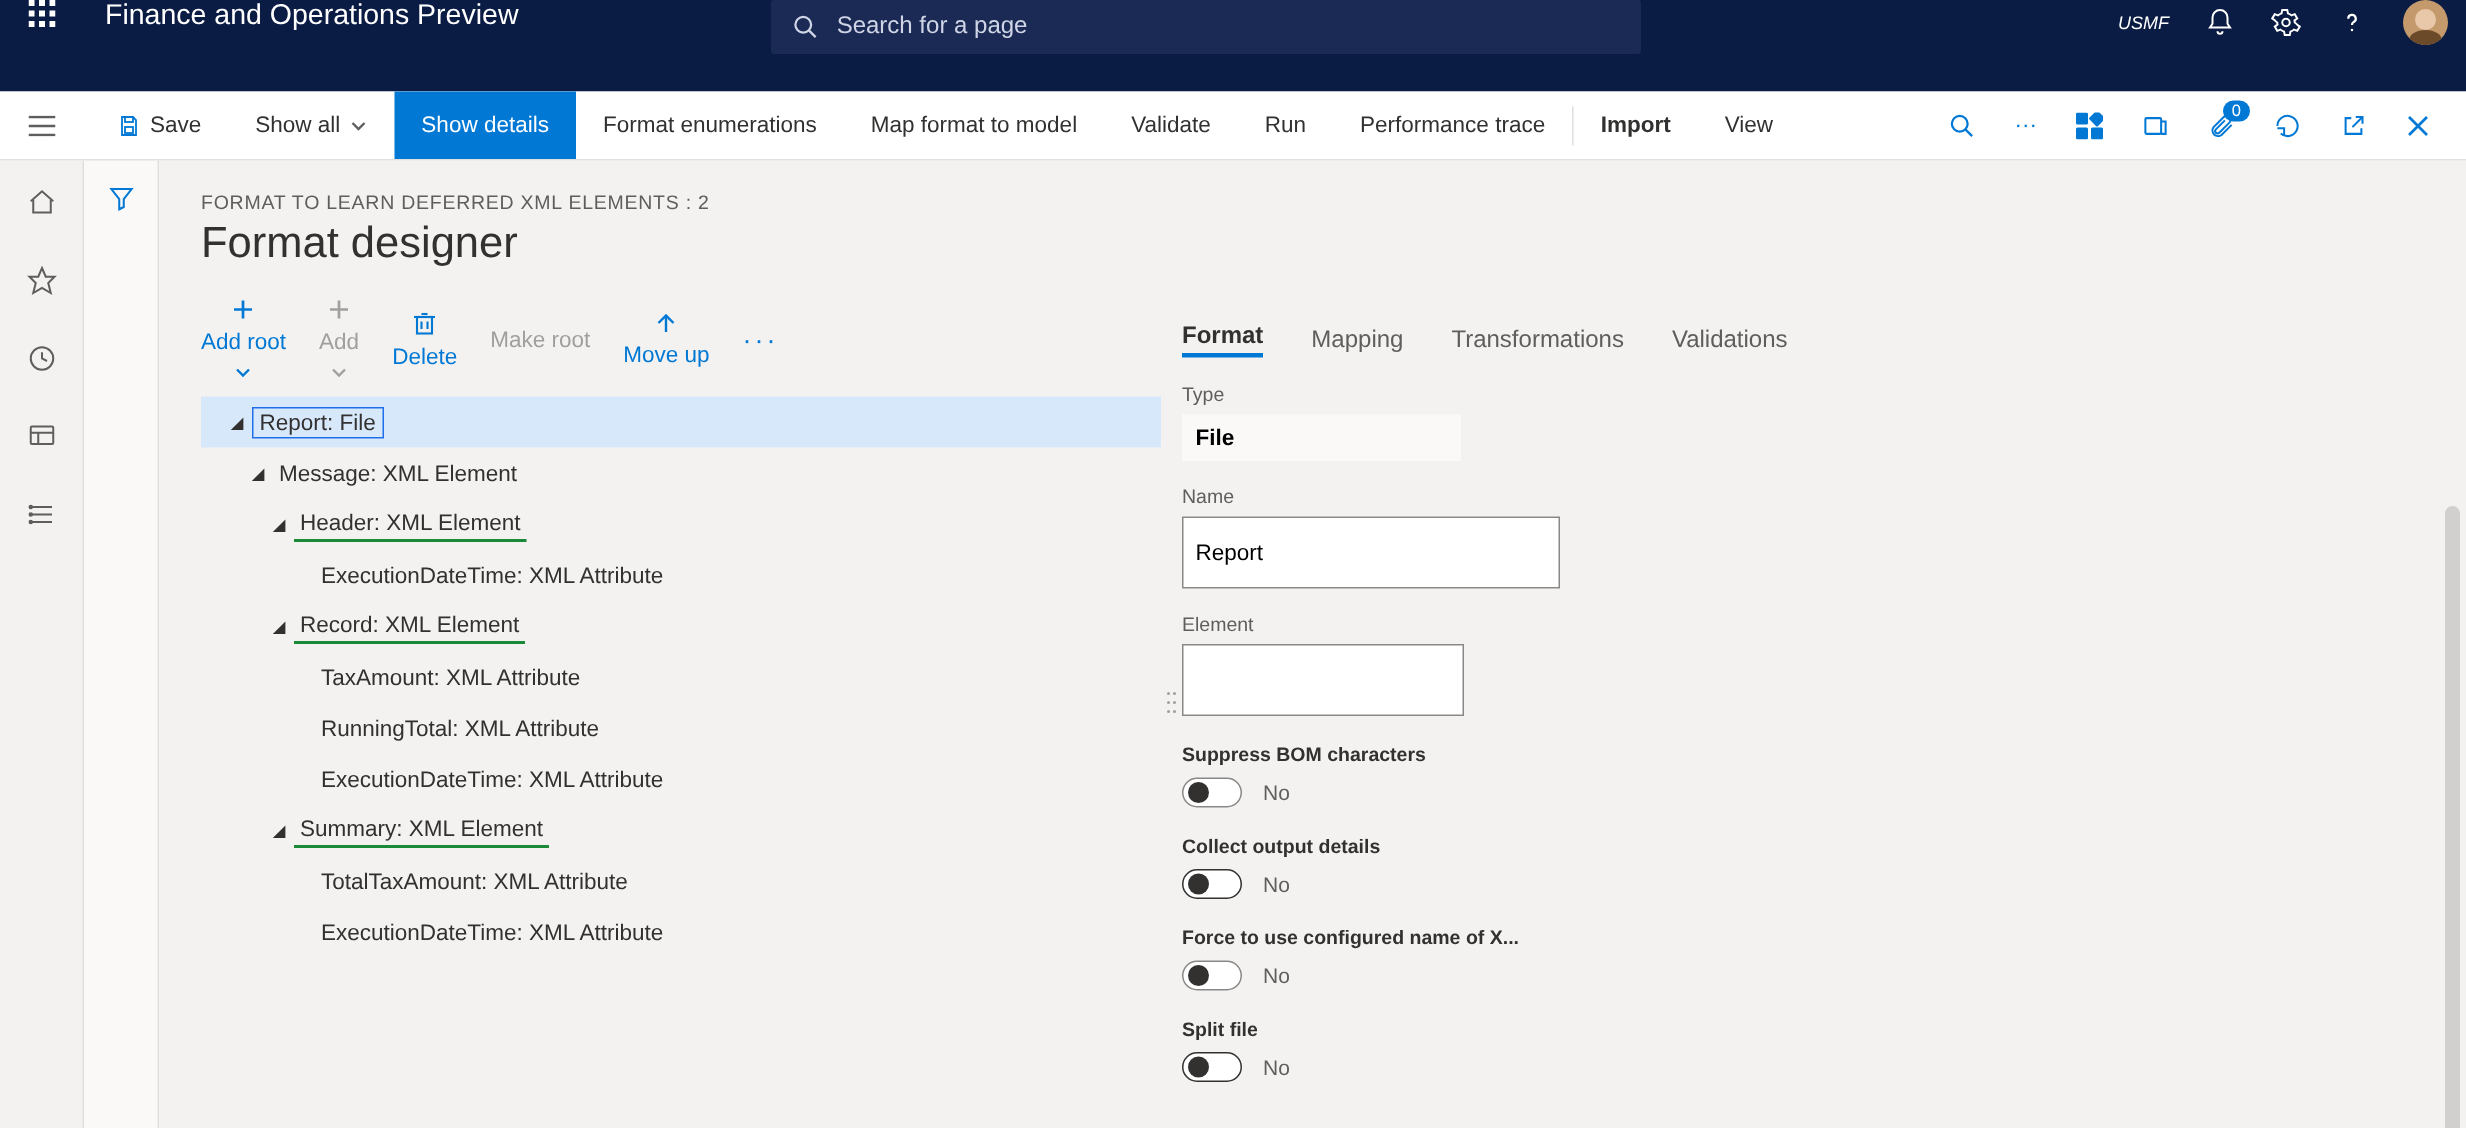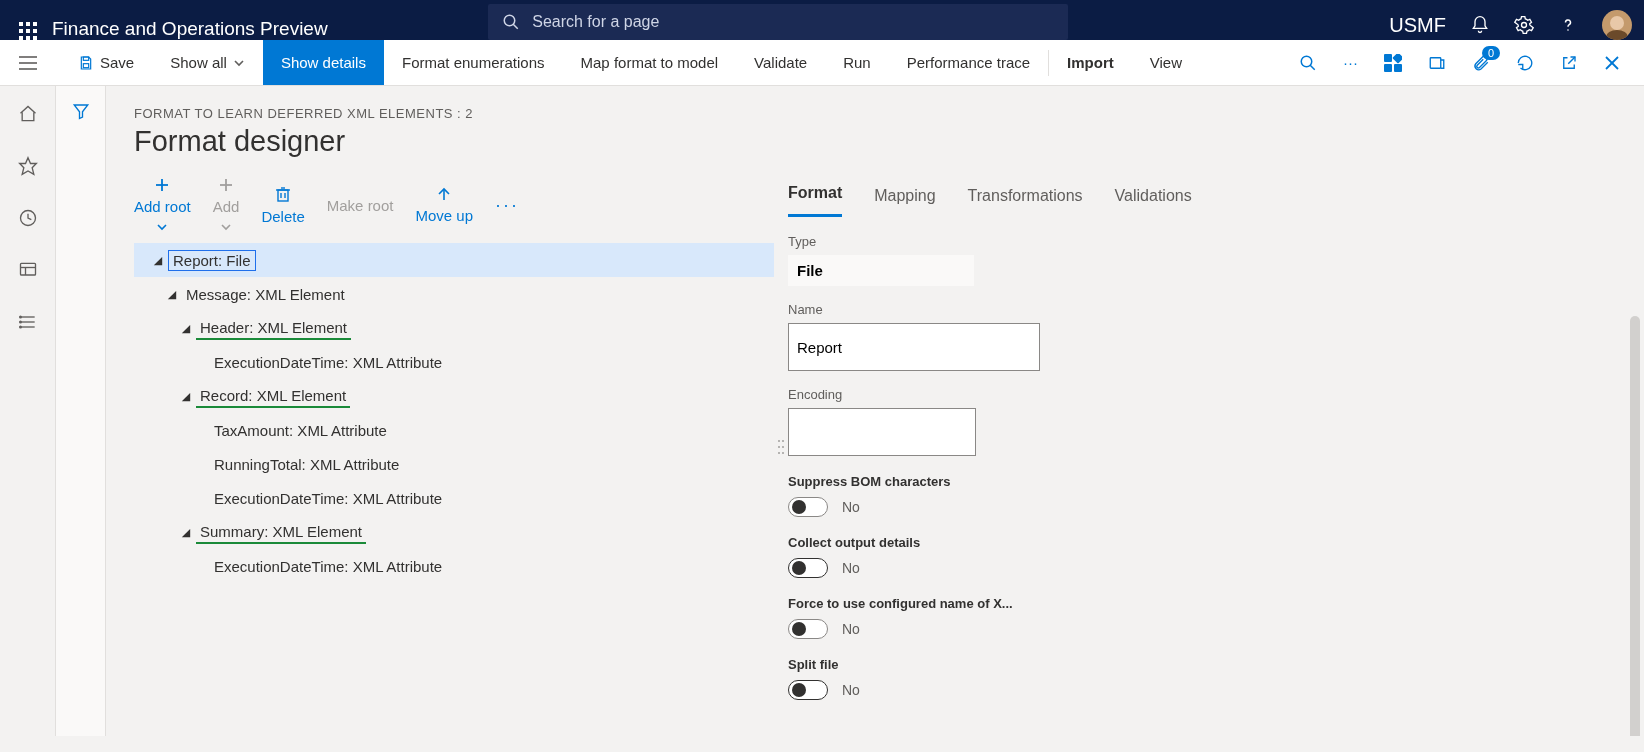--- a/index.html
+++ b/index.html
@@ -1,39 +1,39 @@
 <!DOCTYPE html>
 <html><head>
 <meta charset="utf-8">
 <style>
 * { box-sizing: border-box; margin: 0; padding: 0; font-family: "Segoe UI", Arial, sans-serif; }
 html, body { width: 1644px; height: 752px; overflow: hidden; background: #f3f2f1; }
 
 
 .top-header {
-  display: flex; align-items: flex-end;
-  height: 40px; background: #0b1c44; color: #fff;
-  padding: 0 12px; 
+  display: flex; align-items: flex-start;
+  height: 61px; background: #0b1c44; color: #fff;
+  padding: 0 12px; gap: 18px;
 }
 .top-header .waffle { width: 32px; display:flex; align-items:center; justify-content:center; }
 .top-header .app-title { font-size: 19px; font-weight: 500; margin-left: 8px; }
 .top-header .search-wrap {
   margin-left: auto; margin-right: auto;
   width: 580px; height: 36px;
   background: #1b2a54; border-radius: 2px;
   display: flex; align-items: center; padding: 0 14px; gap: 12px;
   color: #cfd5e6;
 }
 .top-header .search-wrap input {
   background: transparent; border: none; outline: none;
   font-size: 16px; color: #fff; width: 100%;
 }
 .top-header .search-wrap input::placeholder { color: #cfd5e6; }
 .top-header .right { display: flex; align-items: center; gap: 24px; margin-left: auto; }
-.top-header .right .txt { font-size: 20px; }
+.top-header .right .txt { font-size: 12px; font-style: italic; }
 .top-header .avatar { width: 30px; height: 30px; border-radius: 50%; background: #c49a6c; overflow:hidden; position:relative;}
 .top-header .avatar::after{content:""; position:absolute; left:8px; top:6px; width:14px; height:14px; border-radius:50%; background:#e8c8a8;}
 .top-header .avatar::before{content:""; position:absolute; left:4px; bottom:-4px; width:22px; height:14px; border-radius:50% 50% 0 0; background:#6b4a2a;}
 
 
 .cmd-bar {
   display: flex; align-items: center;
   height: 46px; background: #fff; border-bottom: 1px solid #e1dfdd;
   padding: 0 0 0 60px;
   font-size: 15px;
@@ -79,21 +79,21 @@
 .tree .sel-box { border:1px solid #1f6feb; padding:1px 4px; background:#fff0; }
 .tree .underline { border-bottom:2px solid #1a8a39; padding-bottom:2px; }
 .tree .pad { display:inline-block; }
 
 
 .splitter { width:14px; display:flex; align-items:center; justify-content:center; color:#a19f9d; }
 
 
 .panel { width:740px; padding: 6px 24px 16px 0; position:relative;}
 .tabs { display:flex; gap:32px; font-size:16px; color:#605e5c; border-bottom:1px solid transparent; height:34px; align-items:flex-end;}
-.tabs .tab { padding-bottom:12px; cursor:pointer; }
+.tabs .tab { padding-bottom:2px; cursor:pointer; }
 .tabs .tab.active { color:#323130; font-weight:600; border-bottom:3px solid #0078d4;}
 .field { margin-top:16px; }
 .field .flabel { font-size:13px; color:#605e5c; margin-bottom:6px; display:block;}
 .field .fvalue-static { font-size:15px; padding: 6px 8px; background:#faf9f8; border:1px solid transparent; width:186px;font-weight:bold;}
 .field .finput { width:252px; height:48px; font-size:15px; padding:4px 8px; border:1px solid #8a8886; background:#fff; outline:none;}
 .toggle-row { display:flex; align-items:center; gap:14px; margin-top:8px;}
 .toggle { width:40px; height:20px; border:1px solid #8a8886; border-radius:10px; background:#fff; position:relative;}
 .toggle .knob { width:14px; height:14px; border-radius:50%; background:#323130; position:absolute; top:2px; left:3px;}
 .toggle-label { font-size:14px; color:#605e5c;}
 .toggle-head { font-size:13px; font-weight:600; color:#323130; margin-top:18px;}
@@ -423,20 +423,27 @@
                         <div class="row">
                           <span class="pad" style="width:42px;"></span>
                           <span class="caret">◢</span>
                           <span class="lbl underline">Summary: XML Element</span>
                         </div>
                         <ul>
                           <li>
                               <div class="row">
                                 <span class="pad" style="width:56px;"></span>
                                 <span class="caret hidden">◢</span>
+                                <span class="lbl">TotalTaxAmount: XML Attribute</span>
+                              </div>
+                            </li>
+                          <li>
+                              <div class="row">
+                                <span class="pad" style="width:56px;"></span>
+                                <span class="caret hidden">◢</span>
                                 <span class="lbl">ExecutionDateTime: XML Attribute</span>
                               </div>
                             </li>
                         </ul>
                       </li>
                     </ul>
                   </li>
                 </ul>
               </li>
             </ul>
@@ -466,21 +473,21 @@
             <span class="flabel">Type</span>
             <div class="fvalue-static">File</div>
           </div>
 
           <div class="field">
             <span class="flabel">Name</span>
             <input class="finput" type="text" value="Report" style="">
           </div>
 
           <div class="field">
-            <span class="flabel">Encoding</span>
+            <span class="flabel">Element</span>
             <input class="finput" style="width: 188px;" type="text" value="">
           </div>
 
           <div class="toggle-head">Suppress BOM characters</div>
           <div class="toggle-row">
             <div class="toggle">
                 <div class="knob"></div>
               </div>
             <span class="toggle-label">No</span>
           </div>

